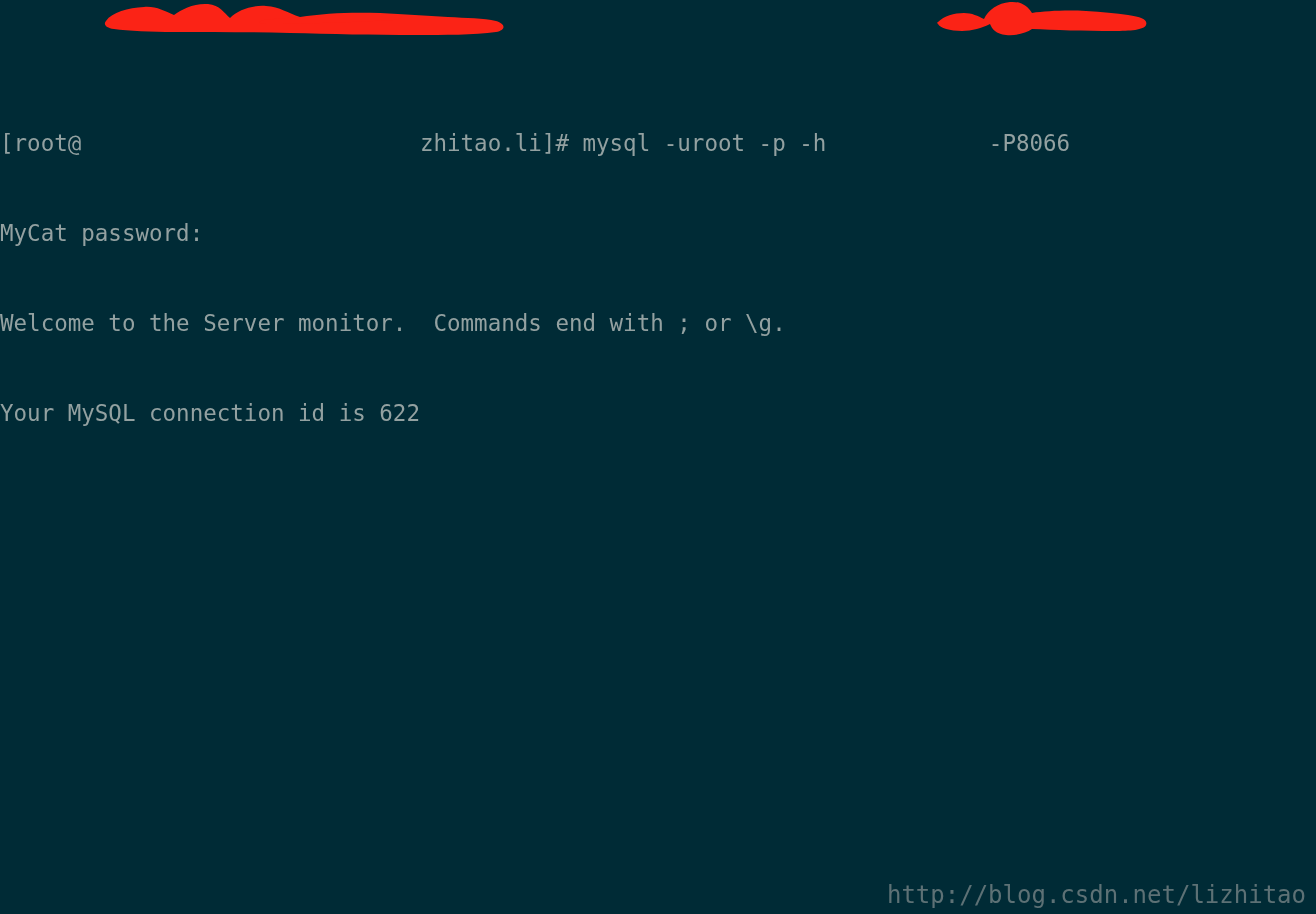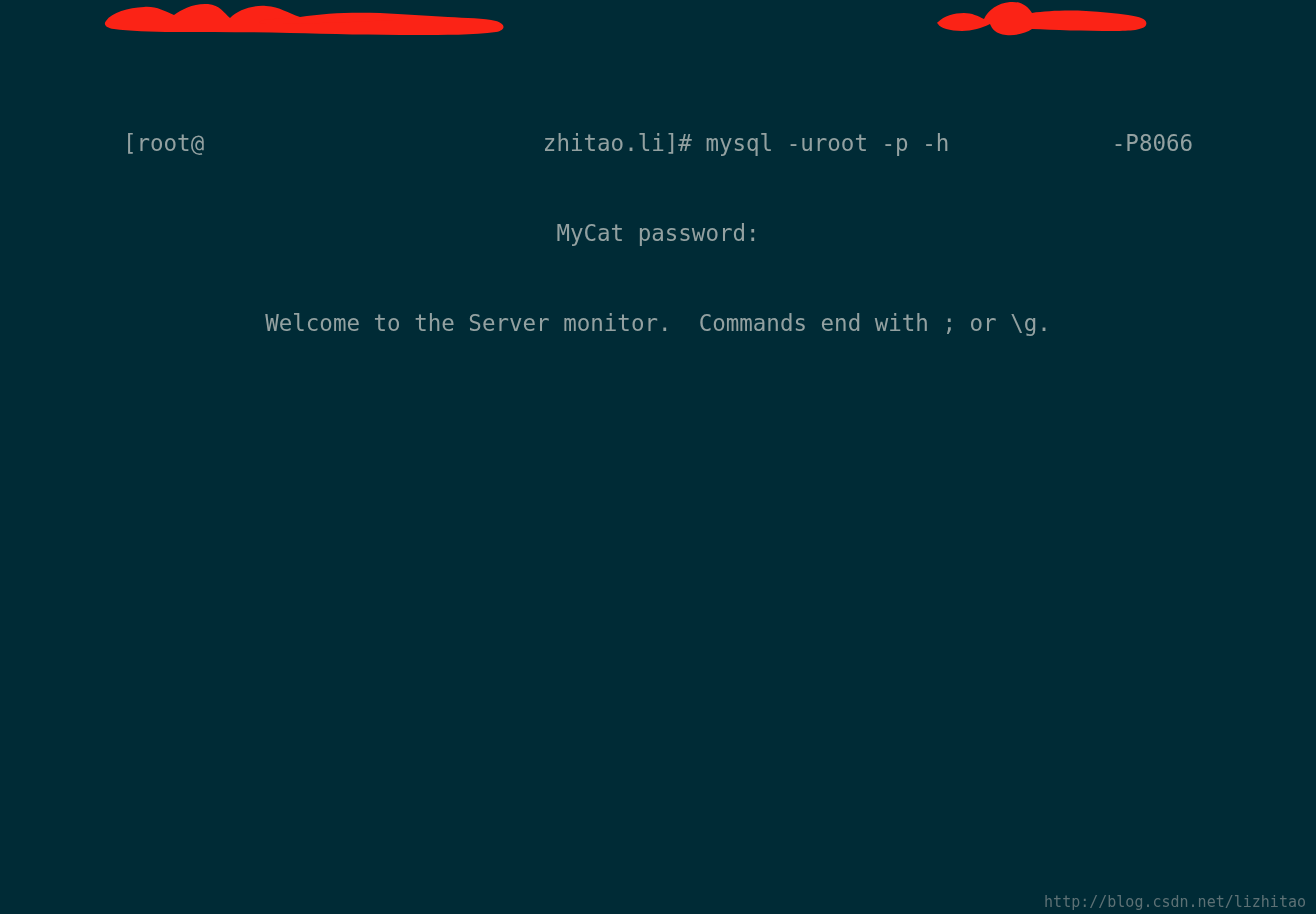--- a/index.html
+++ b/index.html
@@ -12,21 +12,20 @@
     position: relative;
     width: 1316px;
     height: 914px;
     background: #002b36;
     overflow: hidden;
     font-family: "DejaVu Sans Mono", "Liberation Mono", monospace;
     font-size: 22.5px;
     line-height: 30px;
     color: #93a1a1;
     letter-spacing: 0px;
-    text-align: center;
     -webkit-font-smoothing: antialiased;
   }
   #screen {
     position: absolute;
     left: 0;
     top: -22px;       
     width: 1316px;
     white-space: pre;
   }
   .row {
@@ -50,38 +49,39 @@
   }
   #redact-ip {
     left: 934px;
     top: 0px;
     width: 218px;
     height: 38px;
   }
   .watermark {
     position: absolute;
     right: 10px;
-    bottom: 1px;
+    bottom: 8px;
     font-family: "DejaVu Sans Mono", "Liberation Mono", monospace;
-    font-size: 15px;
+    font-size: 24px;
     line-height: 22px;
     color: #5d7175;
     white-space: pre;
   }
 </style>
 </head>
 <body>
 
 <div id="terminal">
 
   <div id="screen">
     <div class="row"></div>
     <div class="row">[root@                         zhitao.li]# mysql -uroot -p -h            -P8066</div>
     <div class="row">MyCat password:</div>
     <div class="row">Welcome to the Server monitor.  Commands end with ; or \g.</div>
+    <div class="row">Your MySQL connection id is 622</div>
     <div class="row blank"></div>
     <div class="row blank"></div>
     
     
     
     
     
     
     
     

